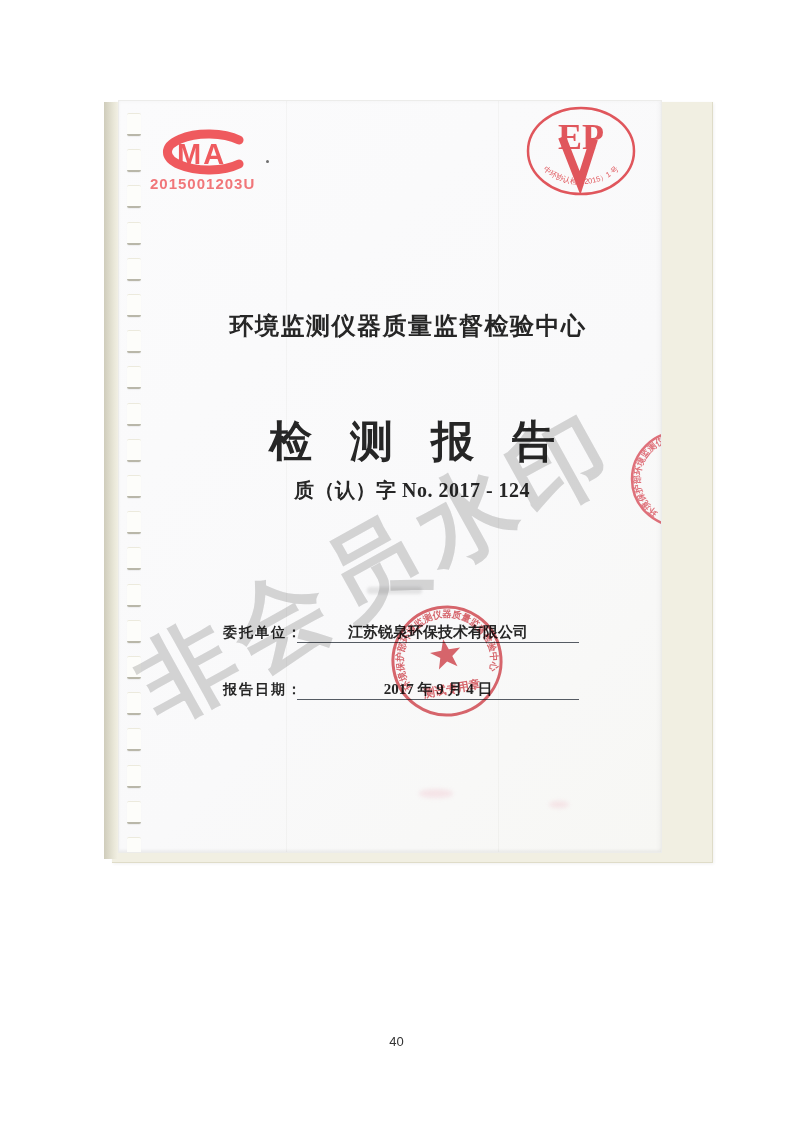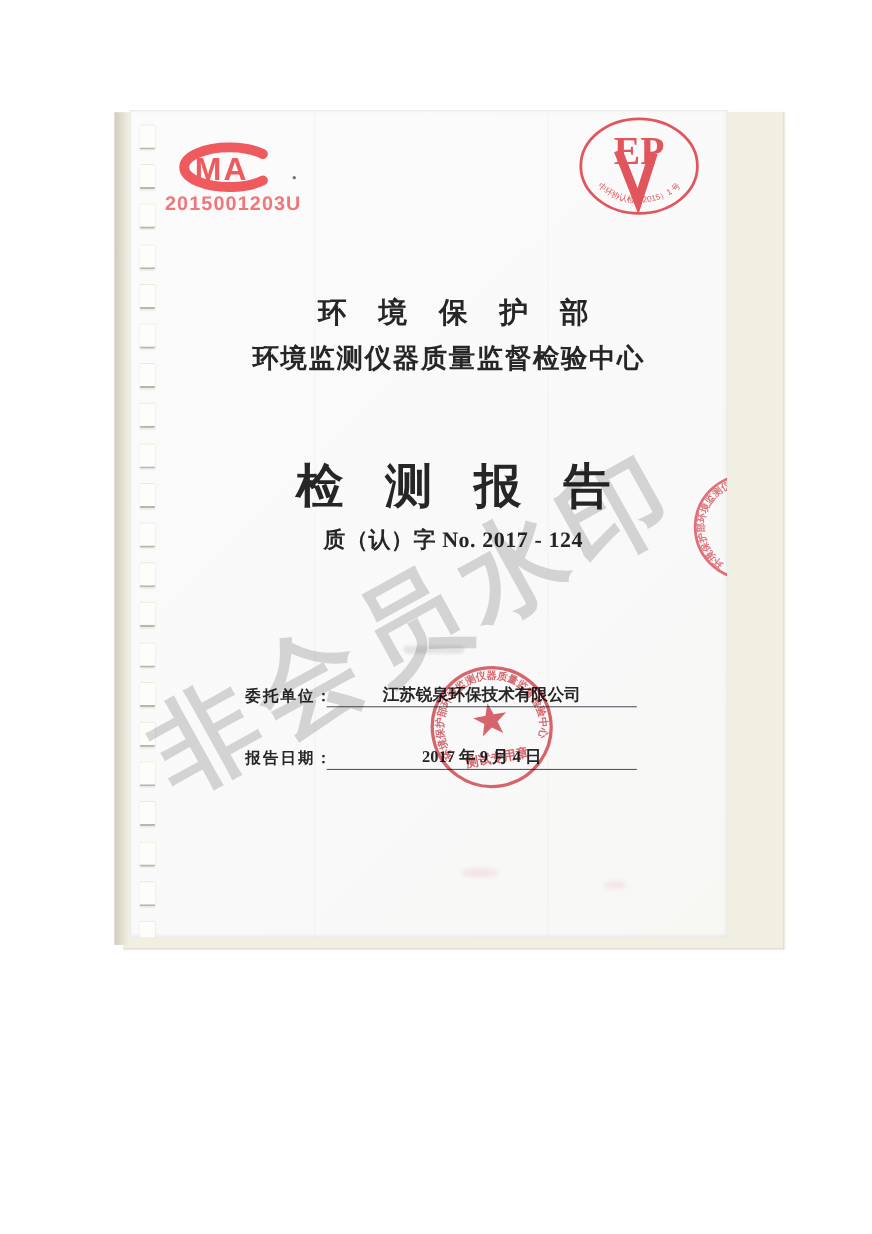--- a/index.html
+++ b/index.html
@@ -17,21 +17,21 @@
         box-shadow:inset -2px 0 4px rgba(0,0,0,.03), inset 0 -2px 3px rgba(0,0,0,.04);}
   .crease{position:absolute;top:0;width:1px;height:100%;background:rgba(110,110,100,.05);}
   .hole{position:absolute;left:8px;width:14px;height:20px;border-radius:2px;background:#fdfdfa;
         border-top:1px solid #eceadd;border-bottom:2px solid #b9b7a9;box-shadow:0 1px 1px rgba(0,0,0,.05);}
   .speck{position:absolute;border-radius:50%;background:#6f6f6f;}
   .smudge{position:absolute;background:rgba(150,150,150,.22);filter:blur(1.5px);border-radius:3px;}
   .pink-smudge{position:absolute;background:rgba(235,150,168,.20);filter:blur(2px);border-radius:50%;}
   
   .cma{position:absolute;left:30px;top:26px;}
   .cma-number{position:absolute;left:31px;top:74px;font-family:"Liberation Sans","DejaVu Sans",sans-serif;
-              font-weight:bold;font-size:18px;letter-spacing:1px;color:#f0686c;opacity:.9;}
+              font-weight:bold;font-size:15px;letter-spacing:1px;color:#f0686c;opacity:.9;}
   .epv{position:absolute;left:398px;top:2px;}
   
   .center-line{position:absolute;left:0;width:100%;text-align:center;color:#262626;white-space:nowrap;}
   .org1{top:166px;font-size:26px;font-weight:bold;letter-spacing:29px;padding-left:29px;box-sizing:border-box;transform:translateX(22px);}
   .org2{top:209px;font-size:24px;font-weight:bold;letter-spacing:1.5px;transform:translateX(18px);}
   .main-title{top:288px;font-size:43px;font-weight:bold;letter-spacing:38px;padding-left:38px;box-sizing:border-box;transform:translateX(22px);margin-top:24px;}
   .serial{top:376px;font-size:20px;font-weight:bold;letter-spacing:.5px;transform:translateX(22px);}
   
   .form-row{position:absolute;left:0;width:100%;height:20px;}
   .form-label{position:absolute;left:104px;top:0;font-size:14px;font-weight:bold;letter-spacing:2px;color:#262626;white-space:nowrap;}
@@ -94,21 +94,20 @@
     <svg class="epv" width="128" height="96" viewBox="0 0 128 96">
       <ellipse cx="64" cy="48" rx="53" ry="43" fill="none" stroke="#e0565c" stroke-width="2.5"></ellipse>
       <text x="64" y="46" text-anchor="middle" font-family="Liberation Serif, serif" font-size="36" font-weight="bold" fill="#e0565c">EP</text>
       <path d="M 45 34 L 63 80 L 77 36" fill="none" stroke="#e0565c" stroke-width="8" stroke-linejoin="miter"></path>
       <path id="epv-arc" d="M 18 54 A 48 38 0 0 0 110 54" fill="none"></path>
       <text font-family="Liberation Sans, sans-serif" font-size="7.5" fill="#e0565c">
         <textPath href="#epv-arc" startOffset="50%" text-anchor="middle">中环协认检（2015）1 号</textPath>
       </text>
     </svg>
 
-    <div class="center-line org1">环境保护部</div>
     <div class="center-line org2">环境监测仪器质量监督检验中心</div>
     <div class="center-line main-title">检测报告</div>
     <div class="center-line serial">质（认）字 No. 2017 - 124</div>
 
     <div class="speck" style="left:147px;top:59px;width:3px;height:3px;"></div>
     <div class="smudge" style="left:248px;top:486px;width:55px;height:7px;"></div>
     <div class="pink-smudge" style="left:300px;top:688px;width:34px;height:9px;"></div>
     <div class="pink-smudge" style="left:430px;top:700px;width:20px;height:7px;"></div>
 
     <div class="form-row" style="top:523px">
@@ -137,14 +136,15 @@
       <path id="edge-ring-path" d="M 90 117 A 39 39 0 1 1 90 39 A 39 39 0 1 1 90 117" fill="none"></path>
       <text font-family="Liberation Sans, sans-serif" font-size="8.6" font-weight="bold" fill="#e2606b">
         <textPath href="#edge-ring-path" startOffset="22">环境保护部环境监测仪器质量监督检验中心</textPath>
       </text>
     </svg>
 
   </div>
 
   <div class="watermark">非会员水印</div>
 
+  <div class="page-number">40</div>
 
 </div>
 
 </body></html>

